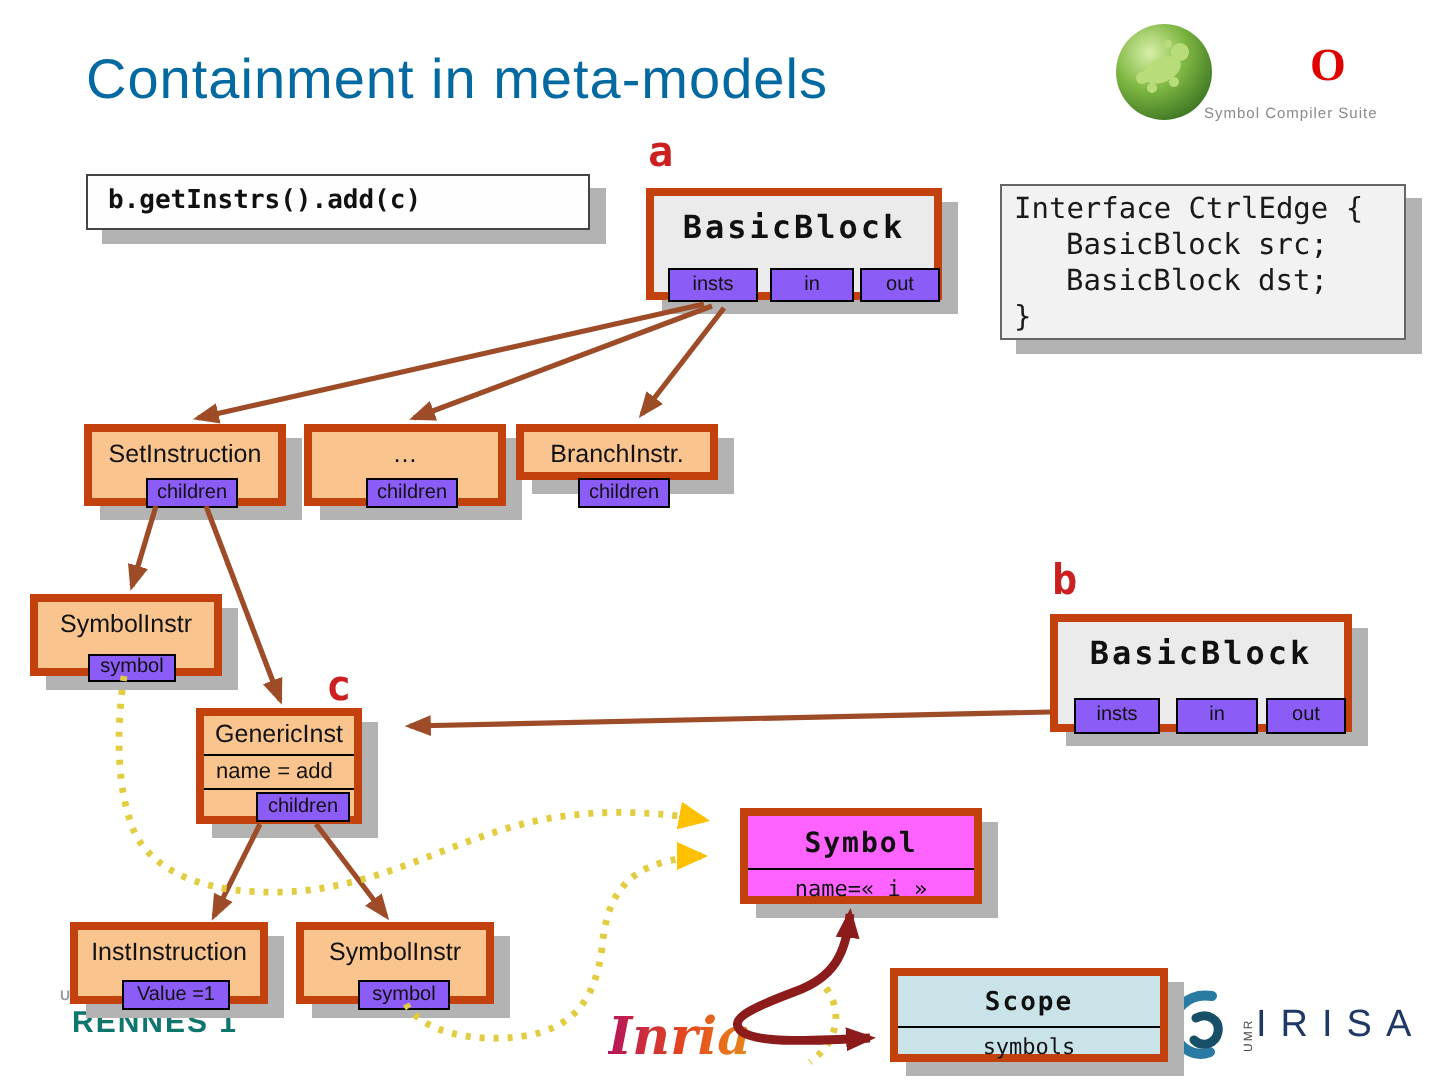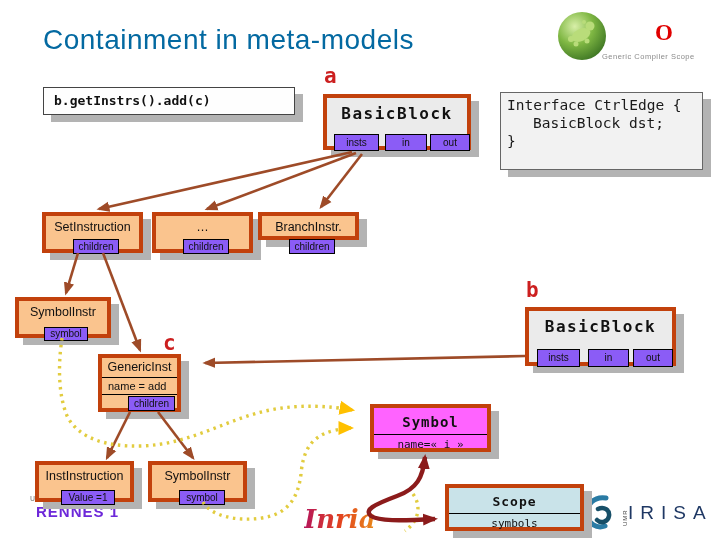--- a/index.html
+++ b/index.html
@@ -29,21 +29,21 @@
     text-align:center;line-height:13px;font-family:"Liberation Sans",sans-serif;overflow:hidden}
   .row{border-bottom:1px solid #000}
   .symbolbox{background:var(--magenta)}
   .scopebox{background:var(--blue)}
   .mtitle{text-align:center;font-weight:bold;font-size:14px;letter-spacing:1px}
   .mattr{text-align:center;font-size:11px}
   .logo{z-index:1}
   .gcs-caption{font-size:7.5px;color:#8A8A8A;letter-spacing:.5px}
   .gcs-o{font-size:23px;font-weight:bold;color:#E00000;font-family:"Liberation Serif",serif}
   .univ-line1{font-size:7px;color:#9A9A9A;letter-spacing:1.5px;font-weight:bold}
-  .univ-line2{font-size:15px;color:#6d28d9;letter-spacing:1px;font-weight:bold}
+  .univ-line2{font-size:15px;color:#0f766e;letter-spacing:1px;font-weight:bold}
   .inria-text{font-family:"DejaVu Serif",serif;font-style:italic;font-weight:bold;font-size:26px;
     background:linear-gradient(90deg,#B5155B,#E3431F,#E88A1A);
     -webkit-background-clip:text;background-clip:text;color:transparent}
   .irisa-text{font-size:19px;letter-spacing:7px;color:#1F3864}
   .irisa-umr{font-size:6px;color:#444;letter-spacing:1px;transform:rotate(-90deg);transform-origin:left top}
   svg.arrows{left:0;top:0;z-index:3;pointer-events:none}
   .brown{stroke:var(--brown);stroke-width:2.6;fill:none}
   .yellowdots{stroke:var(--yellow);stroke-width:3.4;fill:none;stroke-dasharray:2.5 4.5}
   .darkredline{stroke:var(--darkred);stroke-width:4.4;fill:none}
 </style>
@@ -63,21 +63,21 @@
     <g fill="#B9DC7A">
       <ellipse cx="25" cy="25" rx="10" ry="6" transform="rotate(-25 25 25)"></ellipse>
       <circle cx="34" cy="16" r="4.5"></circle>
         <circle cx="15" cy="29" r="3"></circle>
       <circle cx="20" cy="34" r="2.5"></circle>
         <circle cx="31" cy="31" r="2.5"></circle>
         <circle cx="28" cy="12" r="2"></circle>
     </g>
   </svg>
   <span class="abs gcs-o" style="left:99px;top:12px">O</span>
-  <span class="abs gcs-caption" style="left:46px;top:44px">Generic Compiler Scope</span>
+  <span class="abs gcs-caption" style="left:46px;top:44px">Symbol Compiler Suite</span>
 </div>
 
 <div class="abs logo" style="left:28px;top:482px;width:130px;height:54px">
   <svg class="abs" style="left:38px;top:0" width="40" height="28" viewBox="0 0 40 28">
     <path d="M2,22 C4,8 20,2 28,8 C34,12 32,20 24,19 C18,18 18,12 23,11" stroke="#7E2130" stroke-width="3.5" fill="none" stroke-linecap="round"></path>
   </svg>
   <span class="abs univ-line1" style="left:2px;top:13px">UNIVERSITE DE</span>
   <span class="abs univ-line2" style="left:8px;top:21px">RENNES 1</span>
 </div>
 
@@ -95,20 +95,21 @@
 </div>
 
 <div class="abs slide-title">Containment in meta-models</div>
 
 <div class="abs code-box mono shadowed">
   <span>b.getInstrs().add(c)</span>
 </div>
 
 <div class="abs iface-box mono shadowed">
   <div>Interface CtrlEdge {</div>
+  <div class="indent">BasicBlock src;</div>
   <div class="indent">BasicBlock dst;</div>
   <div>}</div>
 </div>
 
 <div class="abs ilabel mono" style="left:324px;top:64px">a</div>
 <div class="abs ilabel mono" style="left:526px;top:278px">b</div>
 <div class="abs ilabel mono" style="left:163px;top:331px">c</div>
 
 <div class="abs cbox gray shadowed" style="left:323px;top:94px;width:148px;height:56px">
   <div class="ctitle mono">BasicBlock</div>

